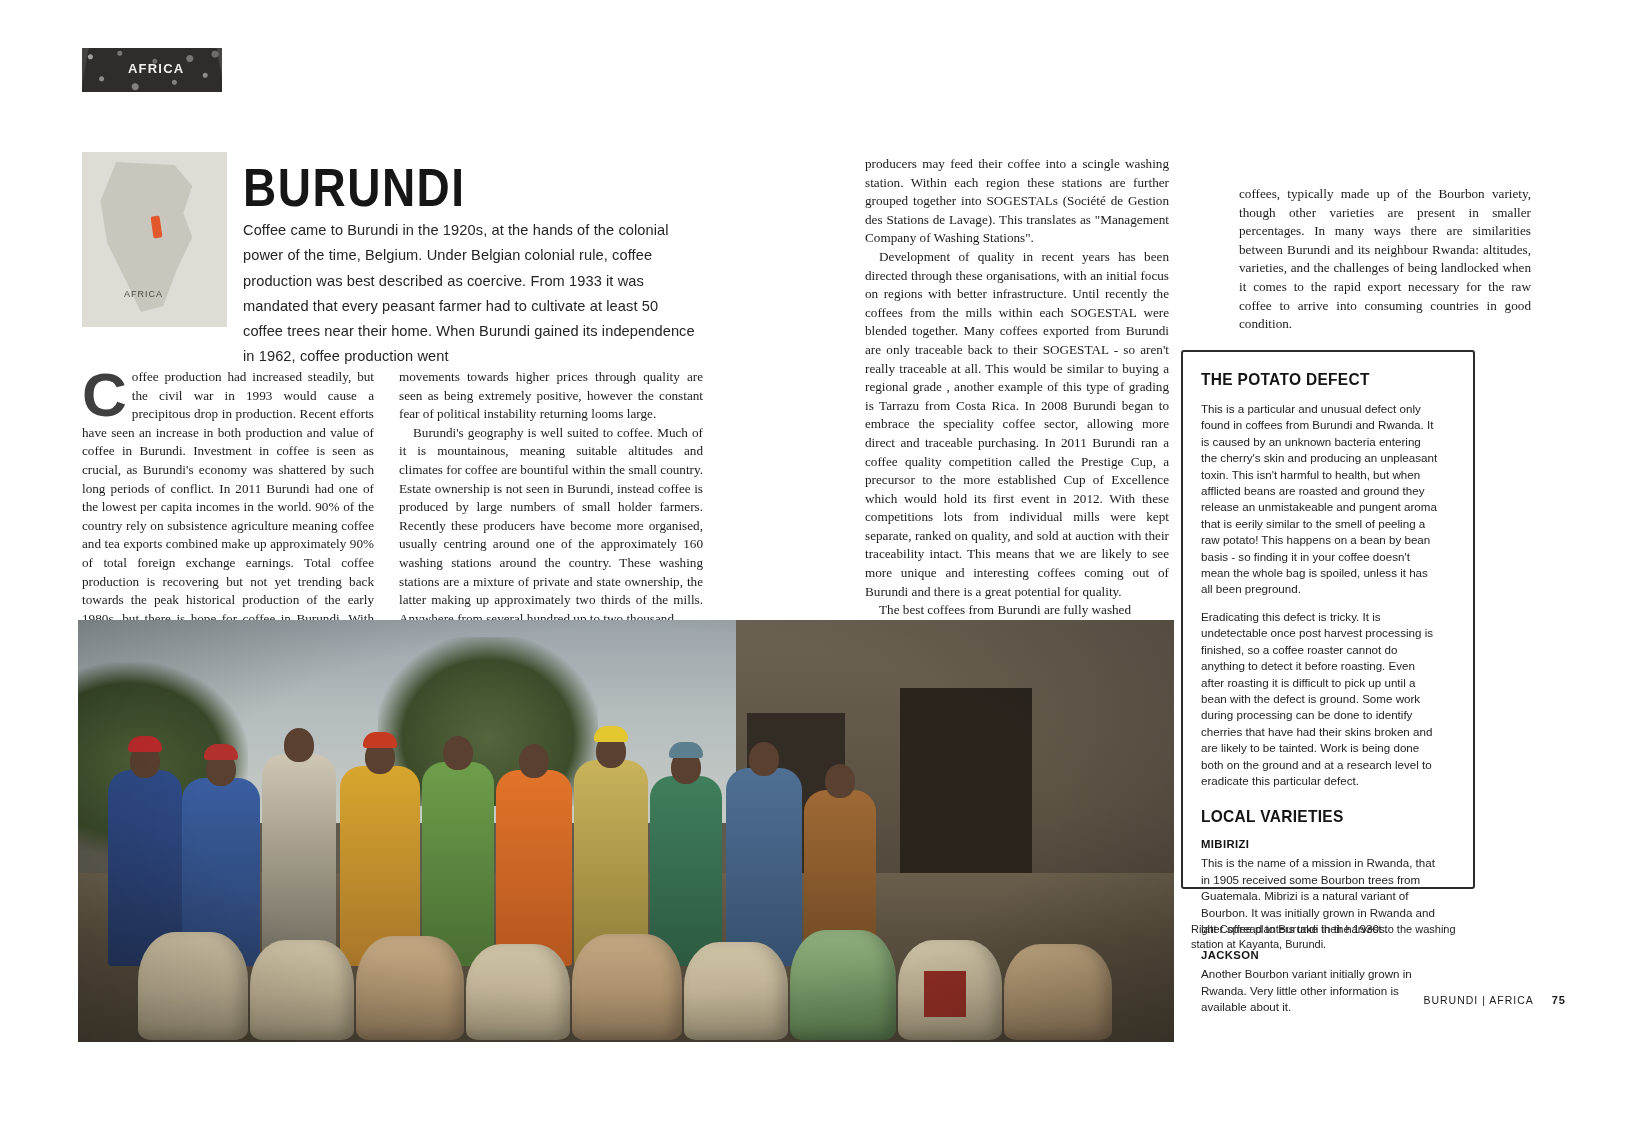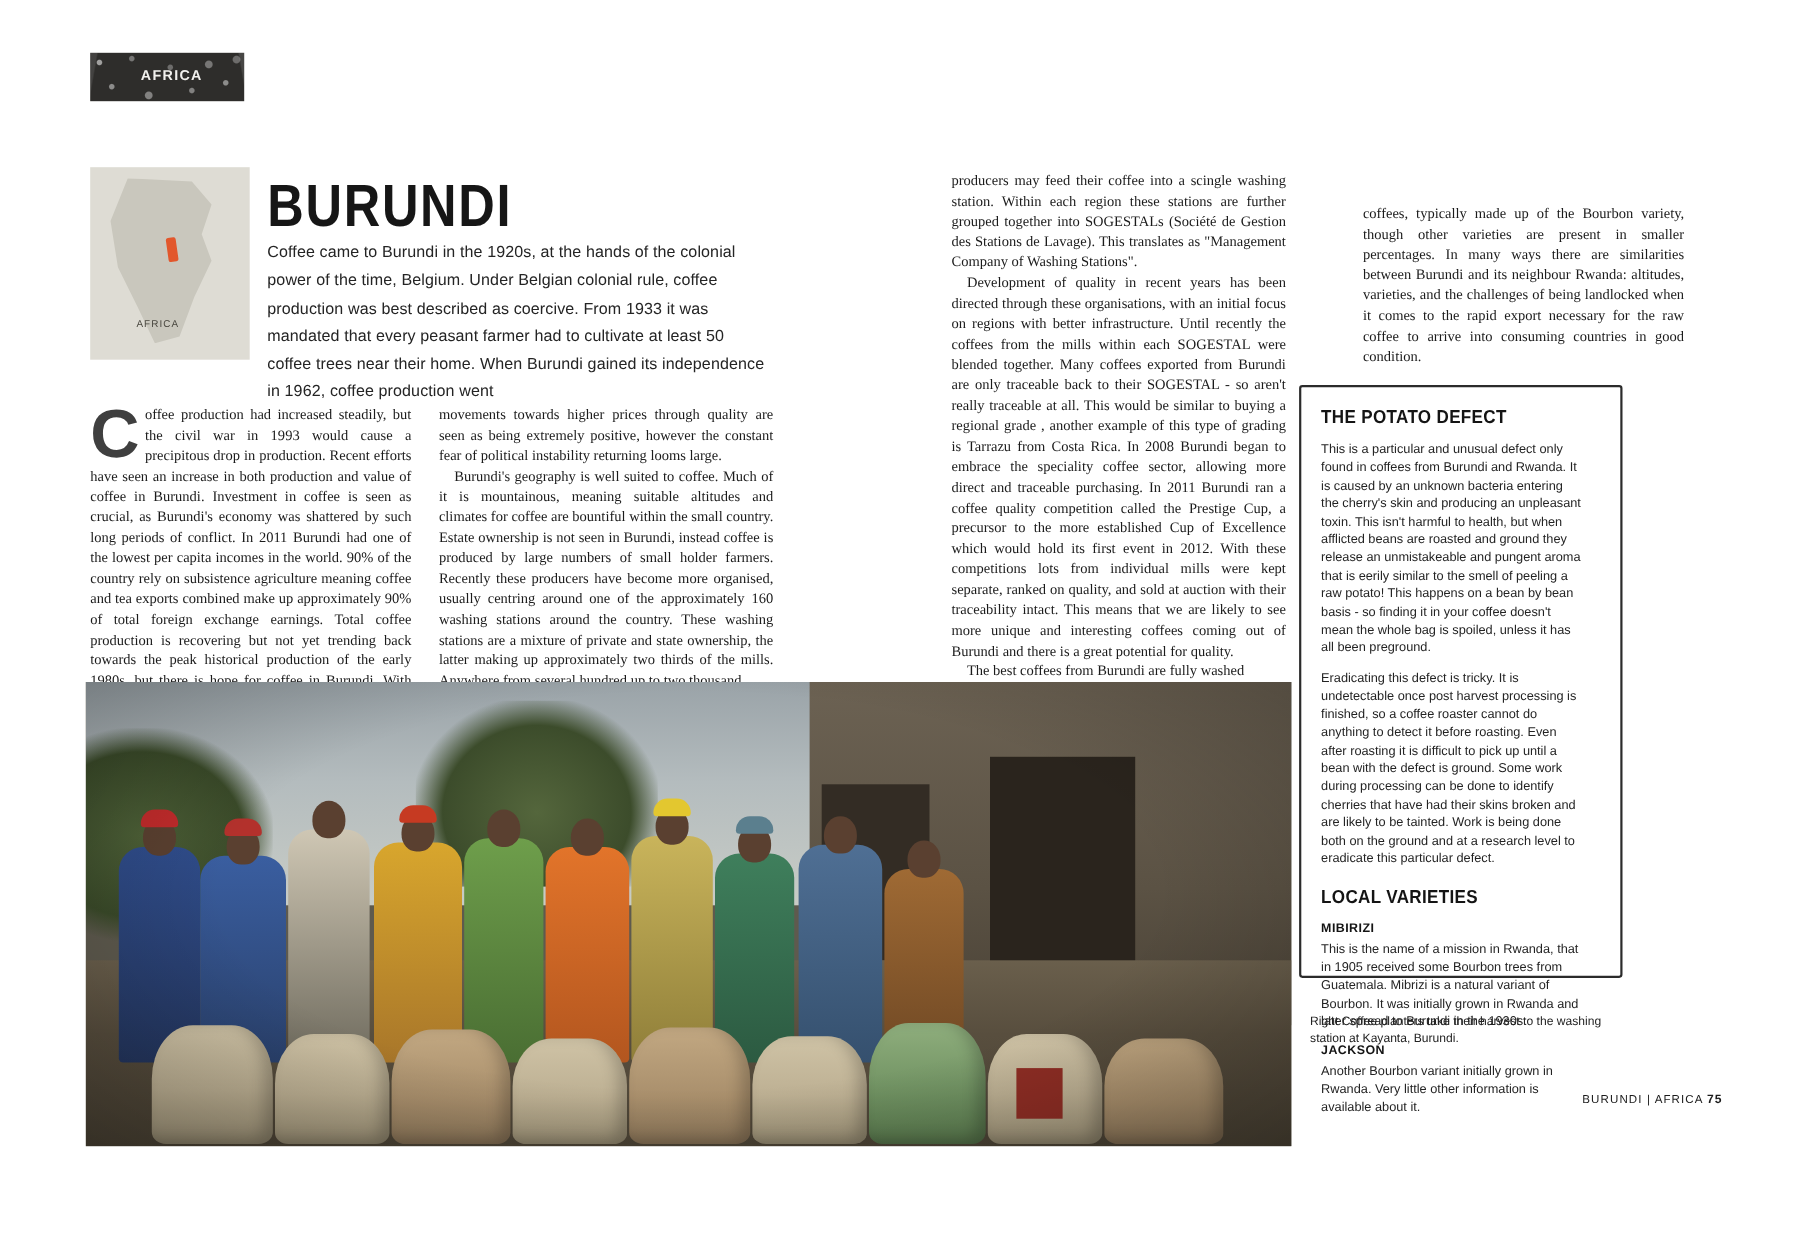--- a/index.html
+++ b/index.html
@@ -201,21 +201,21 @@
   }
   .folio {
     position: absolute;
     right: 82px;
     top: 994px;
     font-family: "Liberation Sans", sans-serif;
     font-size: 10.5px;
     letter-spacing: 1px;
     color: #1a1a1a;
     display: flex;
-    gap: 3px;
+    gap: 18px;
     align-items: baseline;
     text-align: right;
   }
   .folio .page-no { font-weight: bold; font-size: 11px; }
 
   
   .photo {
     position: absolute;
     left: 78px;
     top: 620px;

